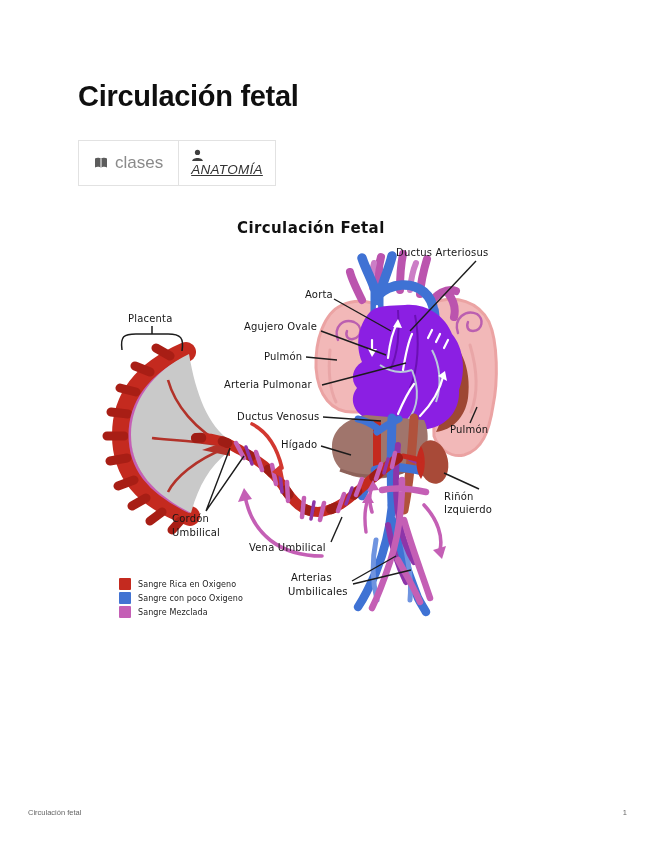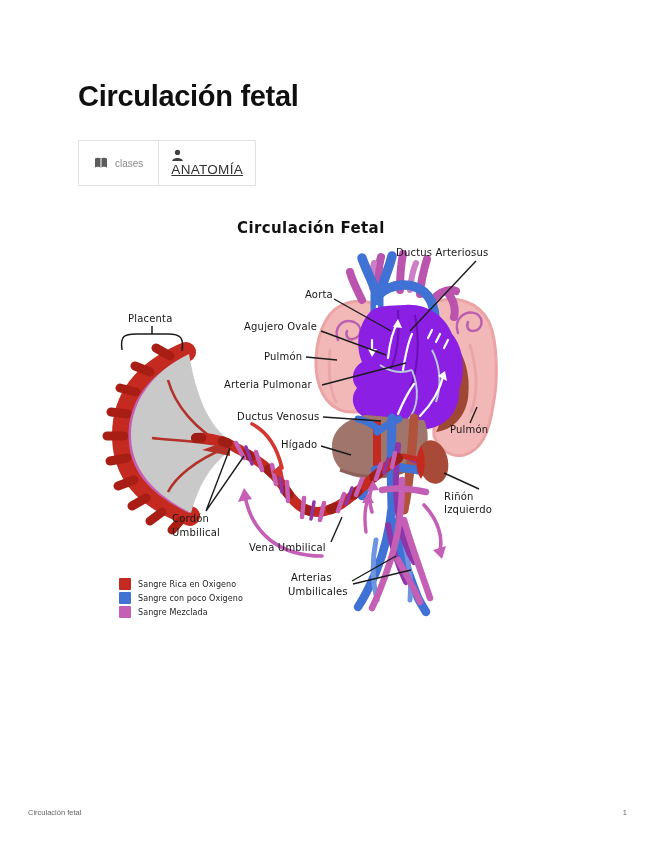--- a/index.html
+++ b/index.html
@@ -3,22 +3,22 @@
 <meta charset="utf-8">
 <style>
   html,body{margin:0;padding:0;background:#ffffff;}
   .page{position:relative;width:655px;height:848px;background:#fff;overflow:hidden;
         font-family:"Liberation Sans","DejaVu Sans",sans-serif;}
   .doc-title{position:absolute;left:78px;top:80px;margin:0;font-size:29px;font-weight:bold;
              color:#0f0f0f;letter-spacing:-0.3px;font-family:"Liberation Sans",sans-serif;}
   .tags{position:absolute;left:78px;top:140px;display:flex;align-items:stretch;}
   .tag-box{border:1px solid #e2e2e2;background:#fff;display:flex;align-items:center;
            padding:0 15px;height:46px;box-sizing:border-box;}
-  .tag-box + .tag-box{margin-left:-1px;}
-  .tag-clases{gap:7px;color:#8a8a8a;font-size:10px;}
+  .tag-box + .tag-box{margin-left:-1px;font-style:italic;}
+  .tag-clases{gap:7px;color:#8a8a8a;font-size:17px;}
   .tag-cat{flex-direction:column;align-items:flex-start;justify-content:center;padding:4px 12px;}
   .tag-cat a{color:#333;font-size:13.5px;text-decoration:underline;letter-spacing:.3px;}
   .footer{position:absolute;top:808px;left:0;width:100%;font-size:7.5px;color:#666;}
   .footer .fl{position:absolute;left:28px;}
   .footer .fr{position:absolute;right:28px;}
   svg text{font-family:"DejaVu Sans",sans-serif;}
   .lbl{font-size:10px;fill:#161616;letter-spacing:.2px;}
   .lg{font-size:8px;fill:#1c1c1c;letter-spacing:.1px;}
   .dtitle{font-size:15px;font-weight:bold;fill:#111;letter-spacing:.4px;}
   .ln{stroke:#1c1c1c;stroke-width:1.4;fill:none;}

